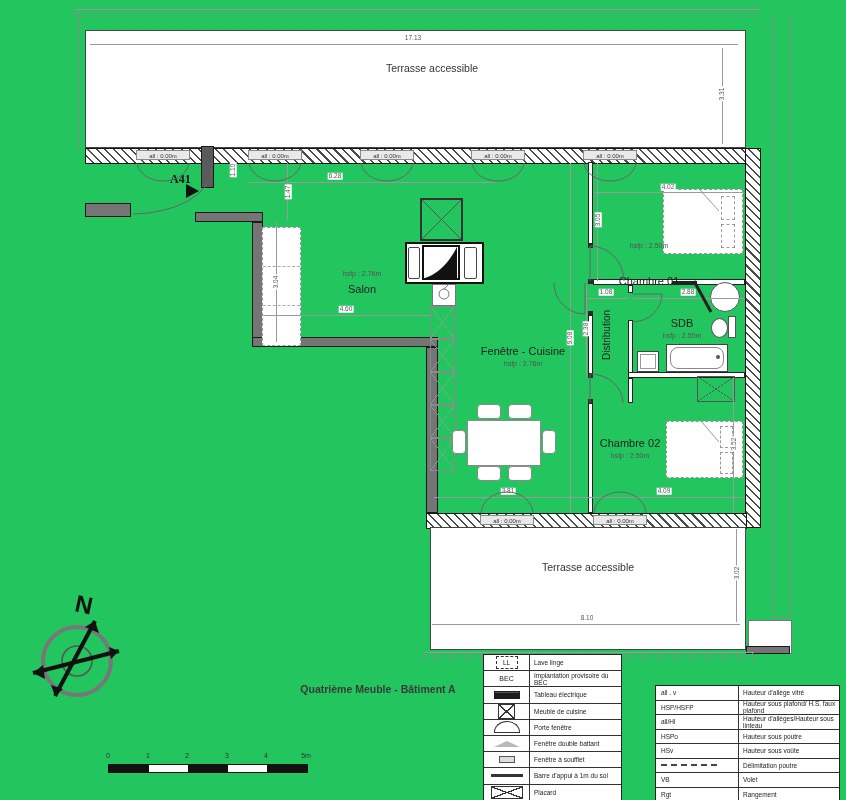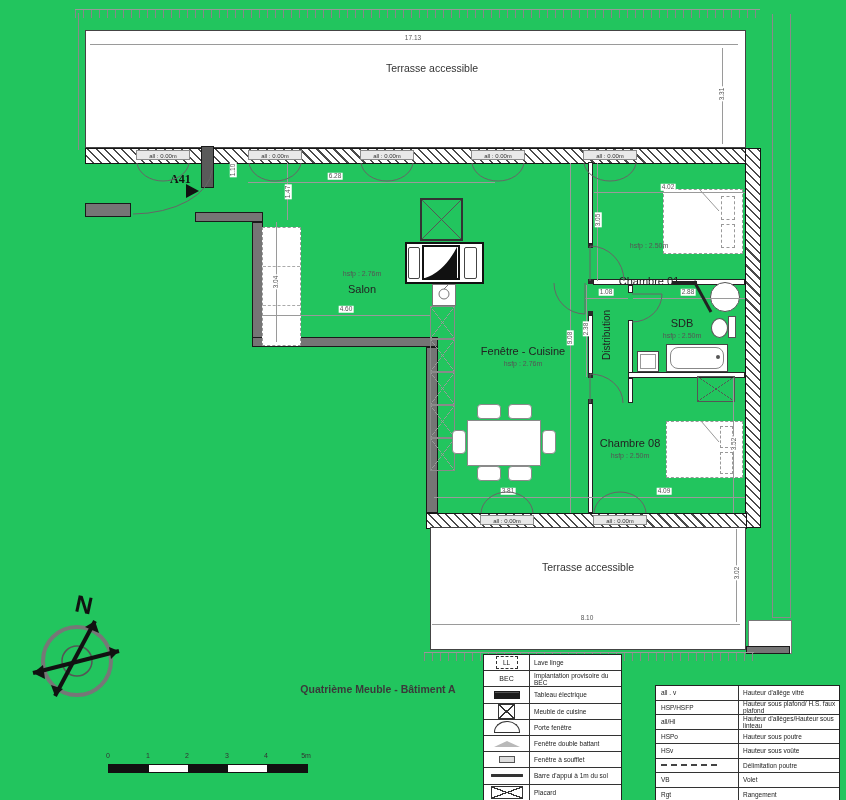--- a/index.html
+++ b/index.html
@@ -185,21 +185,21 @@
   <div class="line" style="left:736px;top:529px;width:1px;height:93px;"></div>
   <span class="dim dimv" style="left:737px;top:573px;">3.02</span>
   <div class="ticks" style="left:424px;top:652px;width:330px;"></div>
 
   <span class="rlbl" style="left:362px;top:261px;margin-top:28px;">Salon</span>
   <span class="rsub" style="left:362px;top:273px;">hsfp : 2.76m</span>
   <span class="rlbl" style="left:523px;top:351px;">Fenêtre - Cuisine</span>
   <span class="rsub" style="left:523px;top:363px;">hsfp : 2.76m</span>
   <span class="rlbl" style="left:649px;top:233px;margin-top:48px;">Chambre 01</span>
   <span class="rsub" style="left:649px;top:245px;">hsfp : 2.50m</span>
-  <span class="rlbl" style="left:630px;top:443px;">Chambre 08</span>
+  <span class="rlbl" style="left:630px;top:443px;">Chambre 02</span>
   <span class="rsub" style="left:630px;top:455px;">hsfp : 2.50m</span>
   <span class="rlbl" style="left:682px;top:323px;">SDB</span>
   <span class="rsub" style="left:682px;top:335px;">hsfp : 2.50m</span>
   <span class="vroom" style="left:606px;top:335px;">Distribution</span>
 
   <div class="line" style="left:248px;top:182px;width:247px;height:1px;"></div>
   <span class="dim" style="left:335px;top:176px;">6.28</span>
   <div class="line" style="left:287px;top:163px;width:1px;height:57px;"></div>
   <span class="dim dimv" style="left:288px;top:192px;">1.47</span>
   <div class="line" style="left:276px;top:222px;width:1px;height:120px;"></div>

